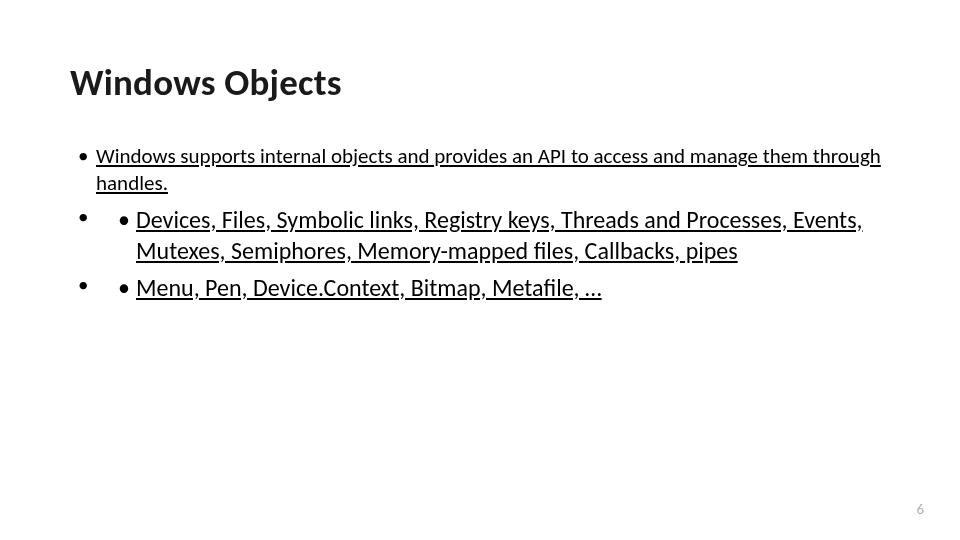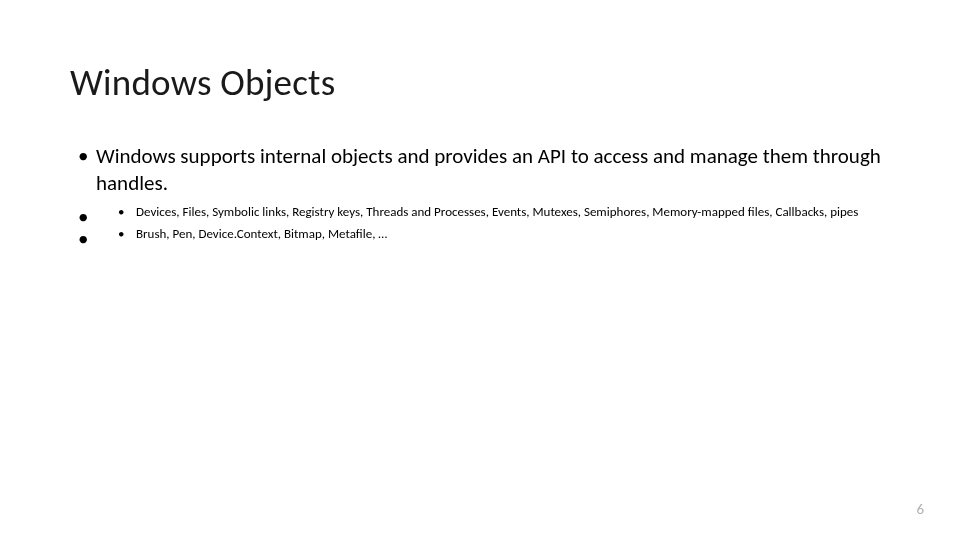--- a/index.html
+++ b/index.html
@@ -7,53 +7,54 @@
       width: 960px;
       height: 540px;
       background: #ffffff;
       font-family: Calibri, 'Segoe UI', Arial, sans-serif;
       color: #000;
       position: relative;
       padding: 60px 70px 0 70px;
     }
     .title {
       font-size: 37px;
-      font-weight: 400;
+      font-weight: 700;
       color: #1a1a1a;
       margin-bottom: 38px;
       letter-spacing: 0.2px;
     }
     .content {
       padding-left: 0;
     }
     ul.level1 {
       list-style: none;
       padding-left: 8px;
     }
     ul.level1 > li {
       font-size: 21px;
       line-height: 1.3;
       margin-bottom: 6px;
       position: relative;
       padding-left: 18px;
+      text-decoration: underline;
     }
     ul.level1 > li::before {
       content: "•";
       position: absolute;
       left: 0;
       top: 0;
     }
     ul.level2 {
       list-style: none;
       padding-left: 22px;
       margin-top: 6px;
       margin-bottom: 6px;
     }
     ul.level2 > li {
-      font-size: 13px;
+      font-size: 24px;
       line-height: 1.3;
       margin-bottom: 4px;
       position: relative;
       padding-left: 18px;
     }
     ul.level2 > li::before {
       content: "•";
       position: absolute;
       left: 0;
       top: 0;
@@ -79,20 +80,20 @@
     <li>
       <ul class="level2">
         <li>
           <span>Devices, Files, Symbolic links, Registry keys, Threads and Processes, Events, Mutexes, Semiphores, Memory-mapped files, Callbacks, pipes</span>
         </li>
       </ul>
     </li>
     <li>
       <ul class="level2">
         <li>
-          <span>Brush, Pen, Device.Context, Bitmap, Metafile, …</span>
+          <span>Menu, Pen, Device.Context, Bitmap, Metafile, …</span>
         </li>
       </ul>
     </li>
   </ul>
 </div>
 
 <div class="page-number">6</div>
 
 </body></html>

